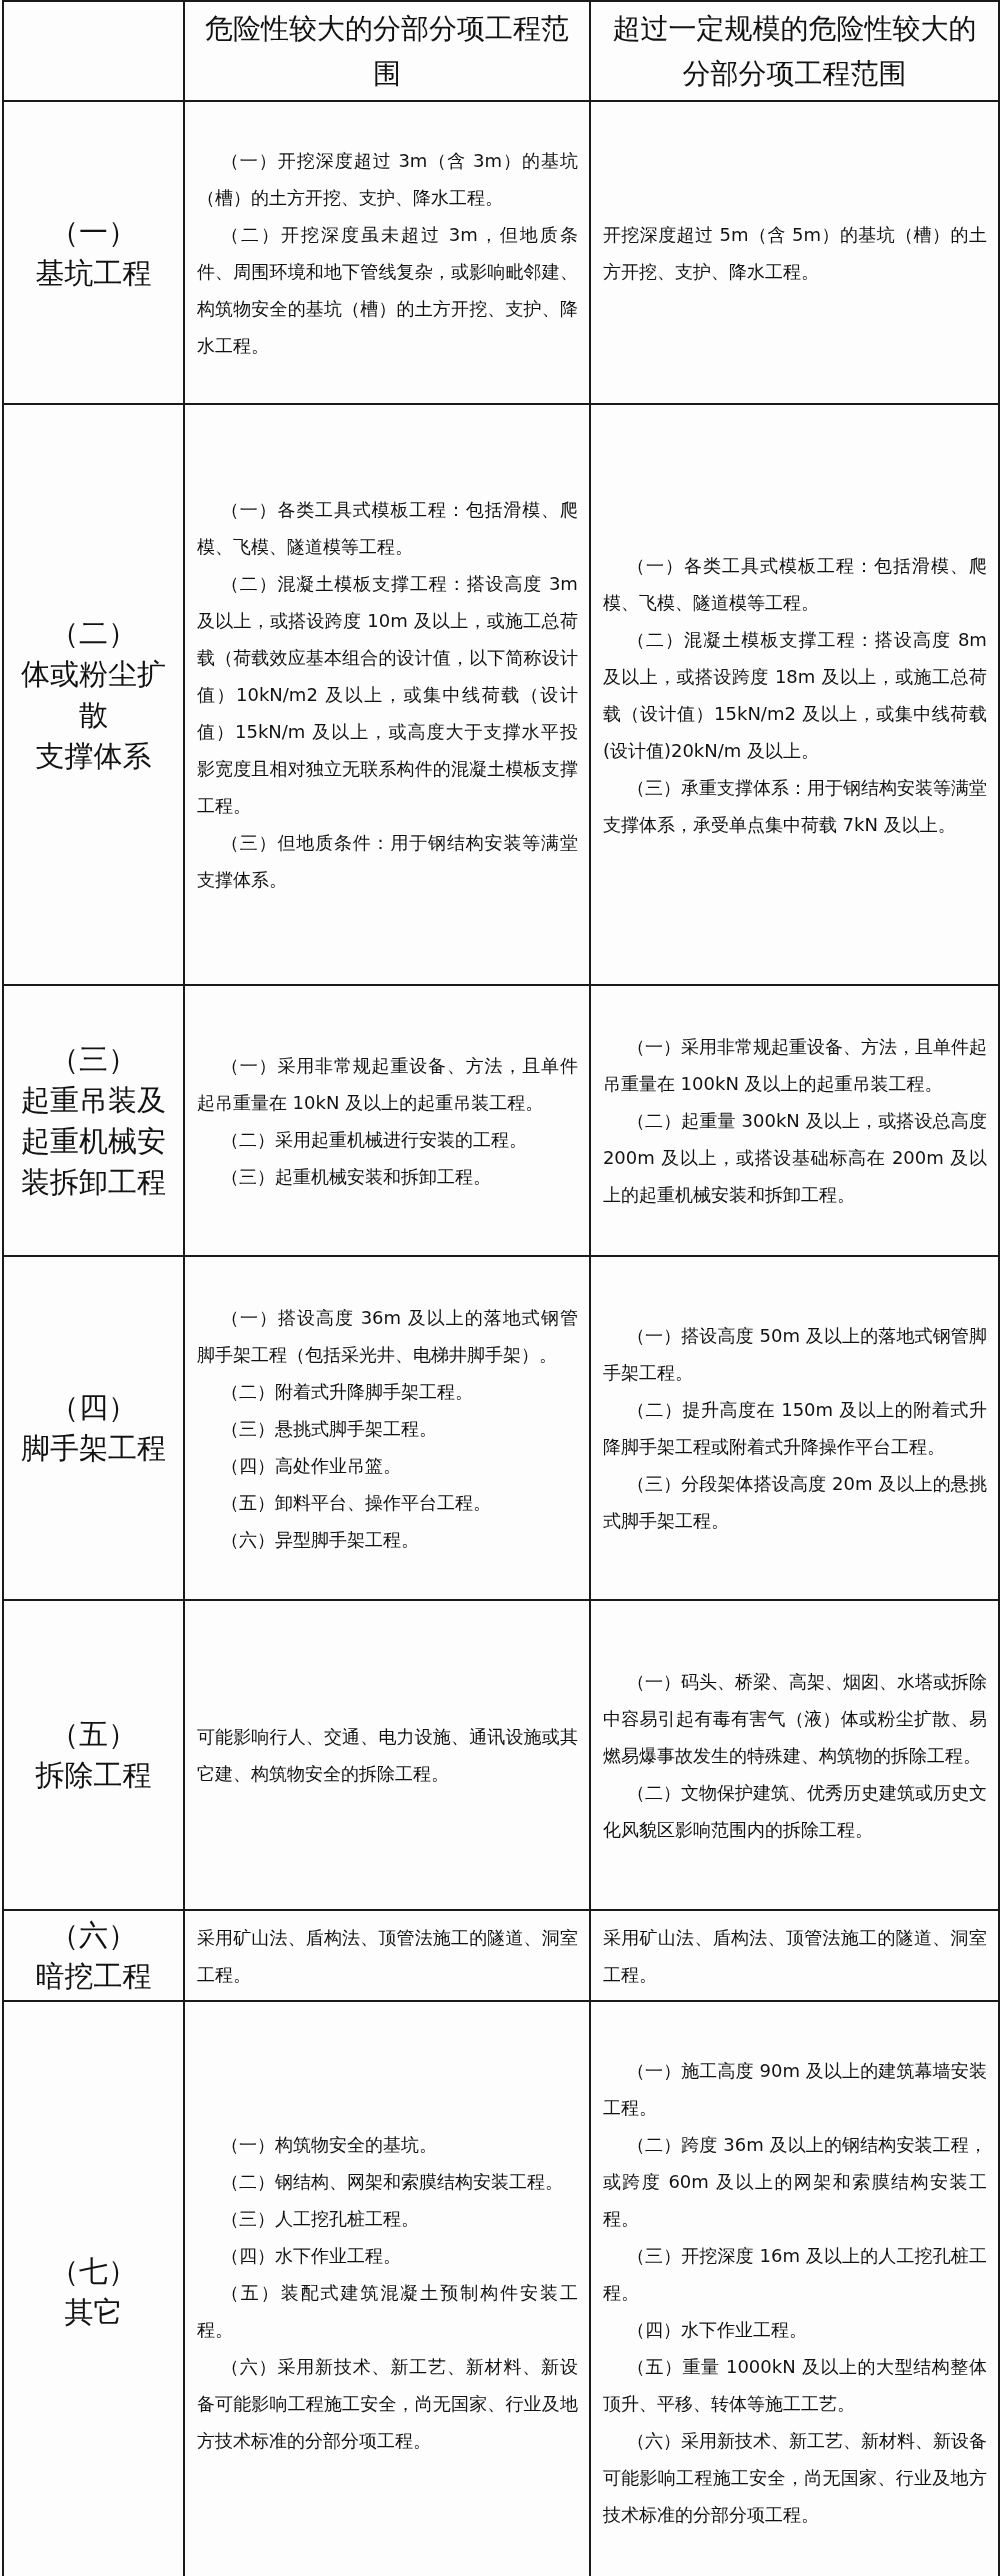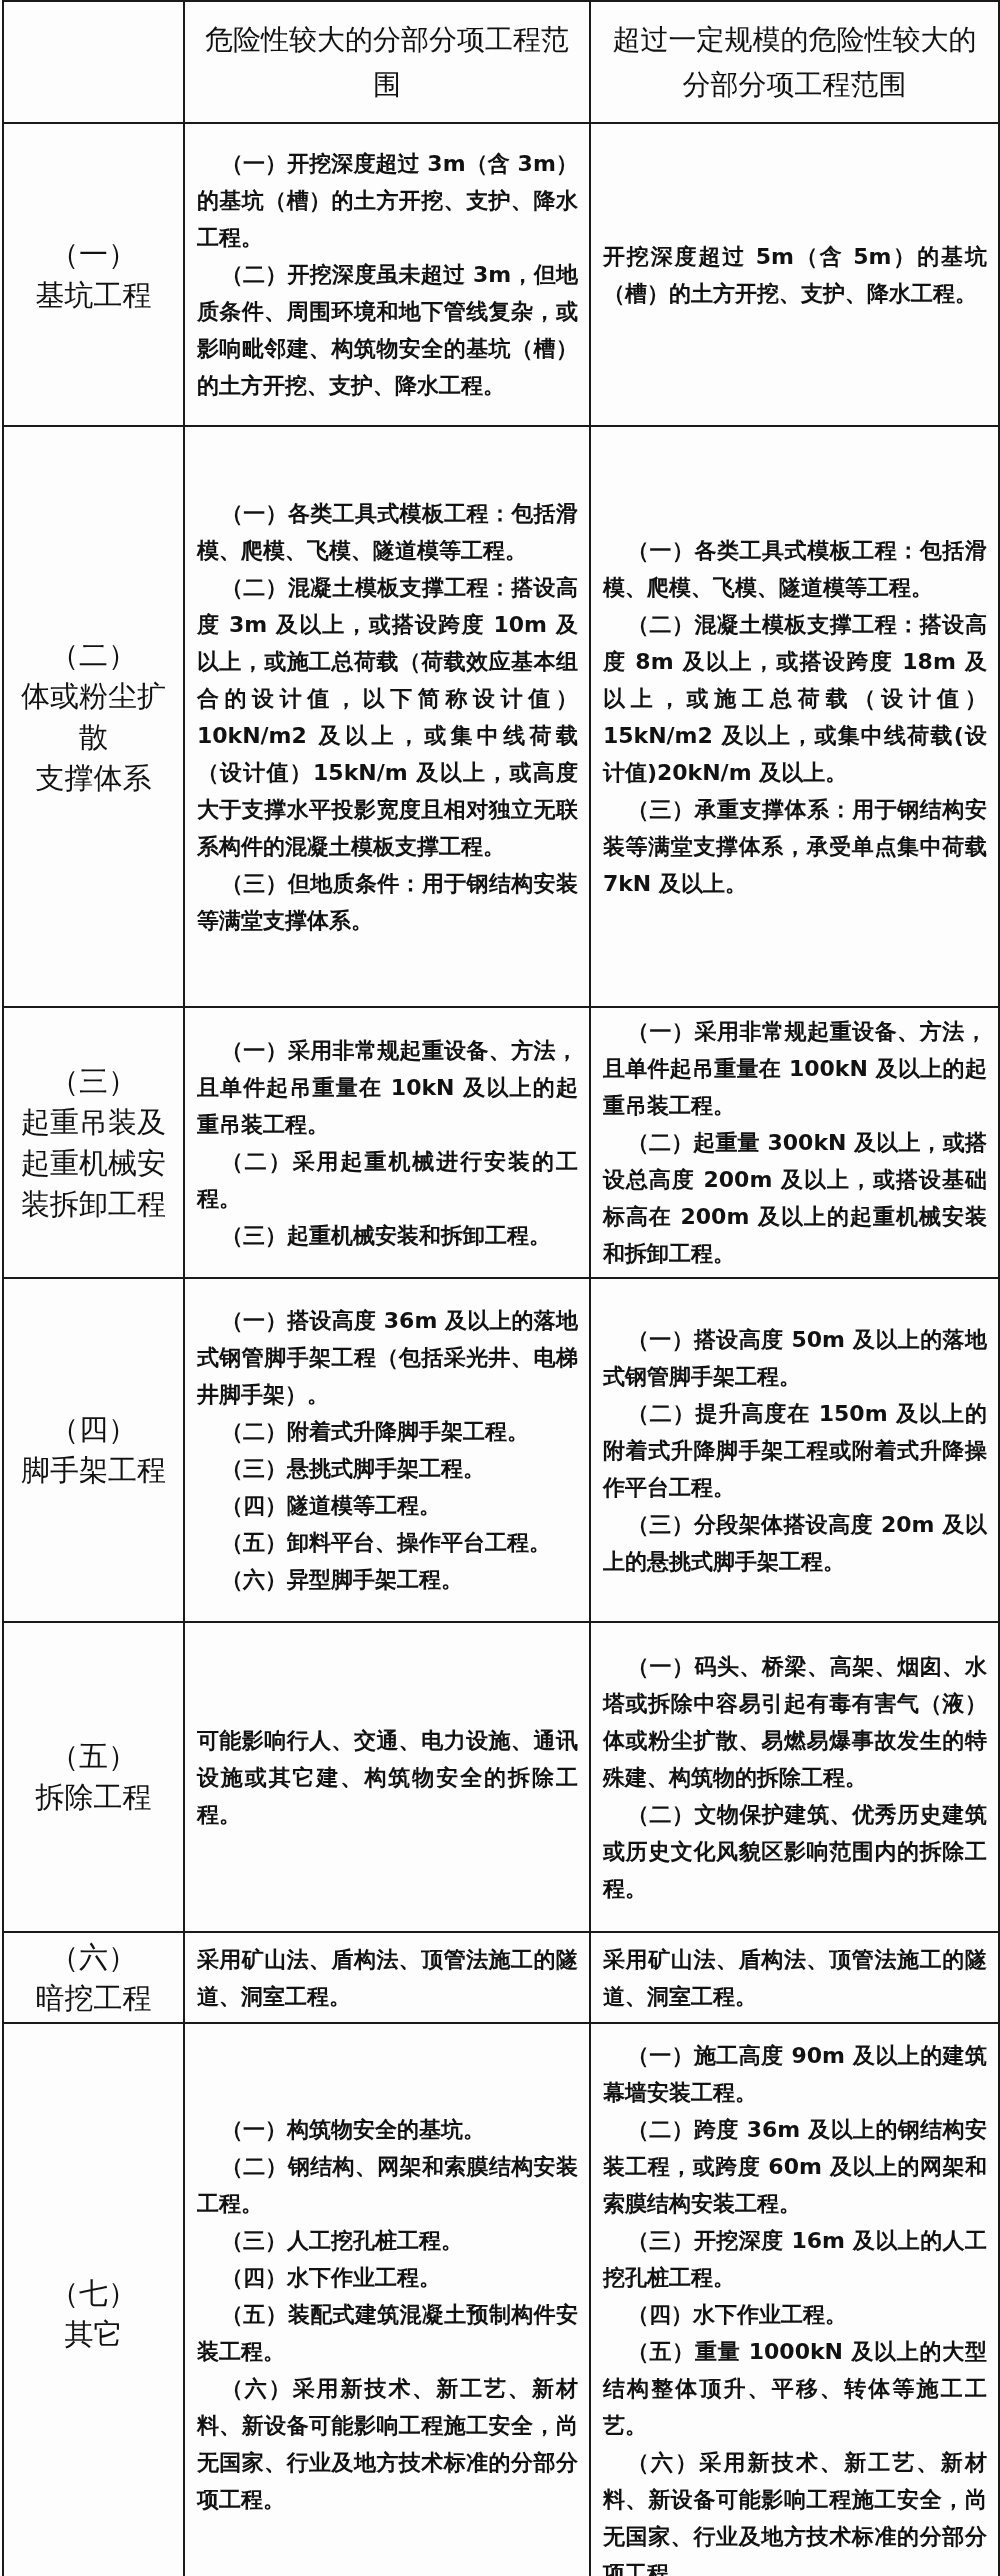--- a/index.html
+++ b/index.html
@@ -44,22 +44,22 @@
   td.cat {
     text-align: center;
     font-size: 29px;
     font-weight: 500;
     padding: 3.7px 5.6px;
   }
   .cat-line {
     line-height: 41px;
   }
   td.txt {
-    font-size: 22px;
-    font-weight: 700;
+    font-size: 18px;
+    font-weight: 400;
     line-height: 37px;
     padding: 4.6px 11px 4.6px 12px;
     text-align: justify;
     text-align-last: left;
   }
   td.txt p {
     margin: 0;
   }
   td.txt p.indent {
     text-indent: 24px;
@@ -69,21 +69,21 @@
 <body>
 
 <div class="doc">
   <table class="rules">
     <colgroup>
       <col class="c-cat">
       <col class="c-scope">
       <col class="c-over">
     </colgroup>
     <thead>
-      <tr style="height:122px;">
+      <tr style="height:100px;">
         <th></th>
         <th>危险性较大的分部分项工程范围</th>
         <th>超过一定规模的危险性较大的分部分项工程范围</th>
       </tr>
     </thead>
     <tbody id="table-body">
         <tr style="height: 303px;">
     <td class="cat">
             <div class="cat-line">（一）</div>
             <div class="cat-line">基坑工程</div>
@@ -132,21 +132,21 @@
   </tr>
         <tr style="height: 344px;">
     <td class="cat">
             <div class="cat-line">（四）</div>
             <div class="cat-line">脚手架工程</div>
           </td>
     <td class="txt">
             <p class="indent">（一）搭设高度 36m 及以上的落地式钢管脚手架工程（包括采光井、电梯井脚手架）。</p>
             <p class="indent">（二）附着式升降脚手架工程。</p>
             <p class="indent">（三）悬挑式脚手架工程。</p>
-            <p class="indent">（四）隧道模等工程。</p>
+            <p class="indent">（四）高处作业吊篮。</p>
             <p class="indent">（五）卸料平台、操作平台工程。</p>
             <p class="indent">（六）异型脚手架工程。</p>
           </td>
     <td class="txt">
             <p class="indent">（一）搭设高度 50m 及以上的落地式钢管脚手架工程。</p>
             <p class="indent">（二）提升高度在 150m 及以上的附着式升降脚手架工程或附着式升降操作平台工程。</p>
             <p class="indent">（三）分段架体搭设高度 20m 及以上的悬挑式脚手架工程。</p>
           </td>
   </tr>
         <tr style="height: 310px;">

